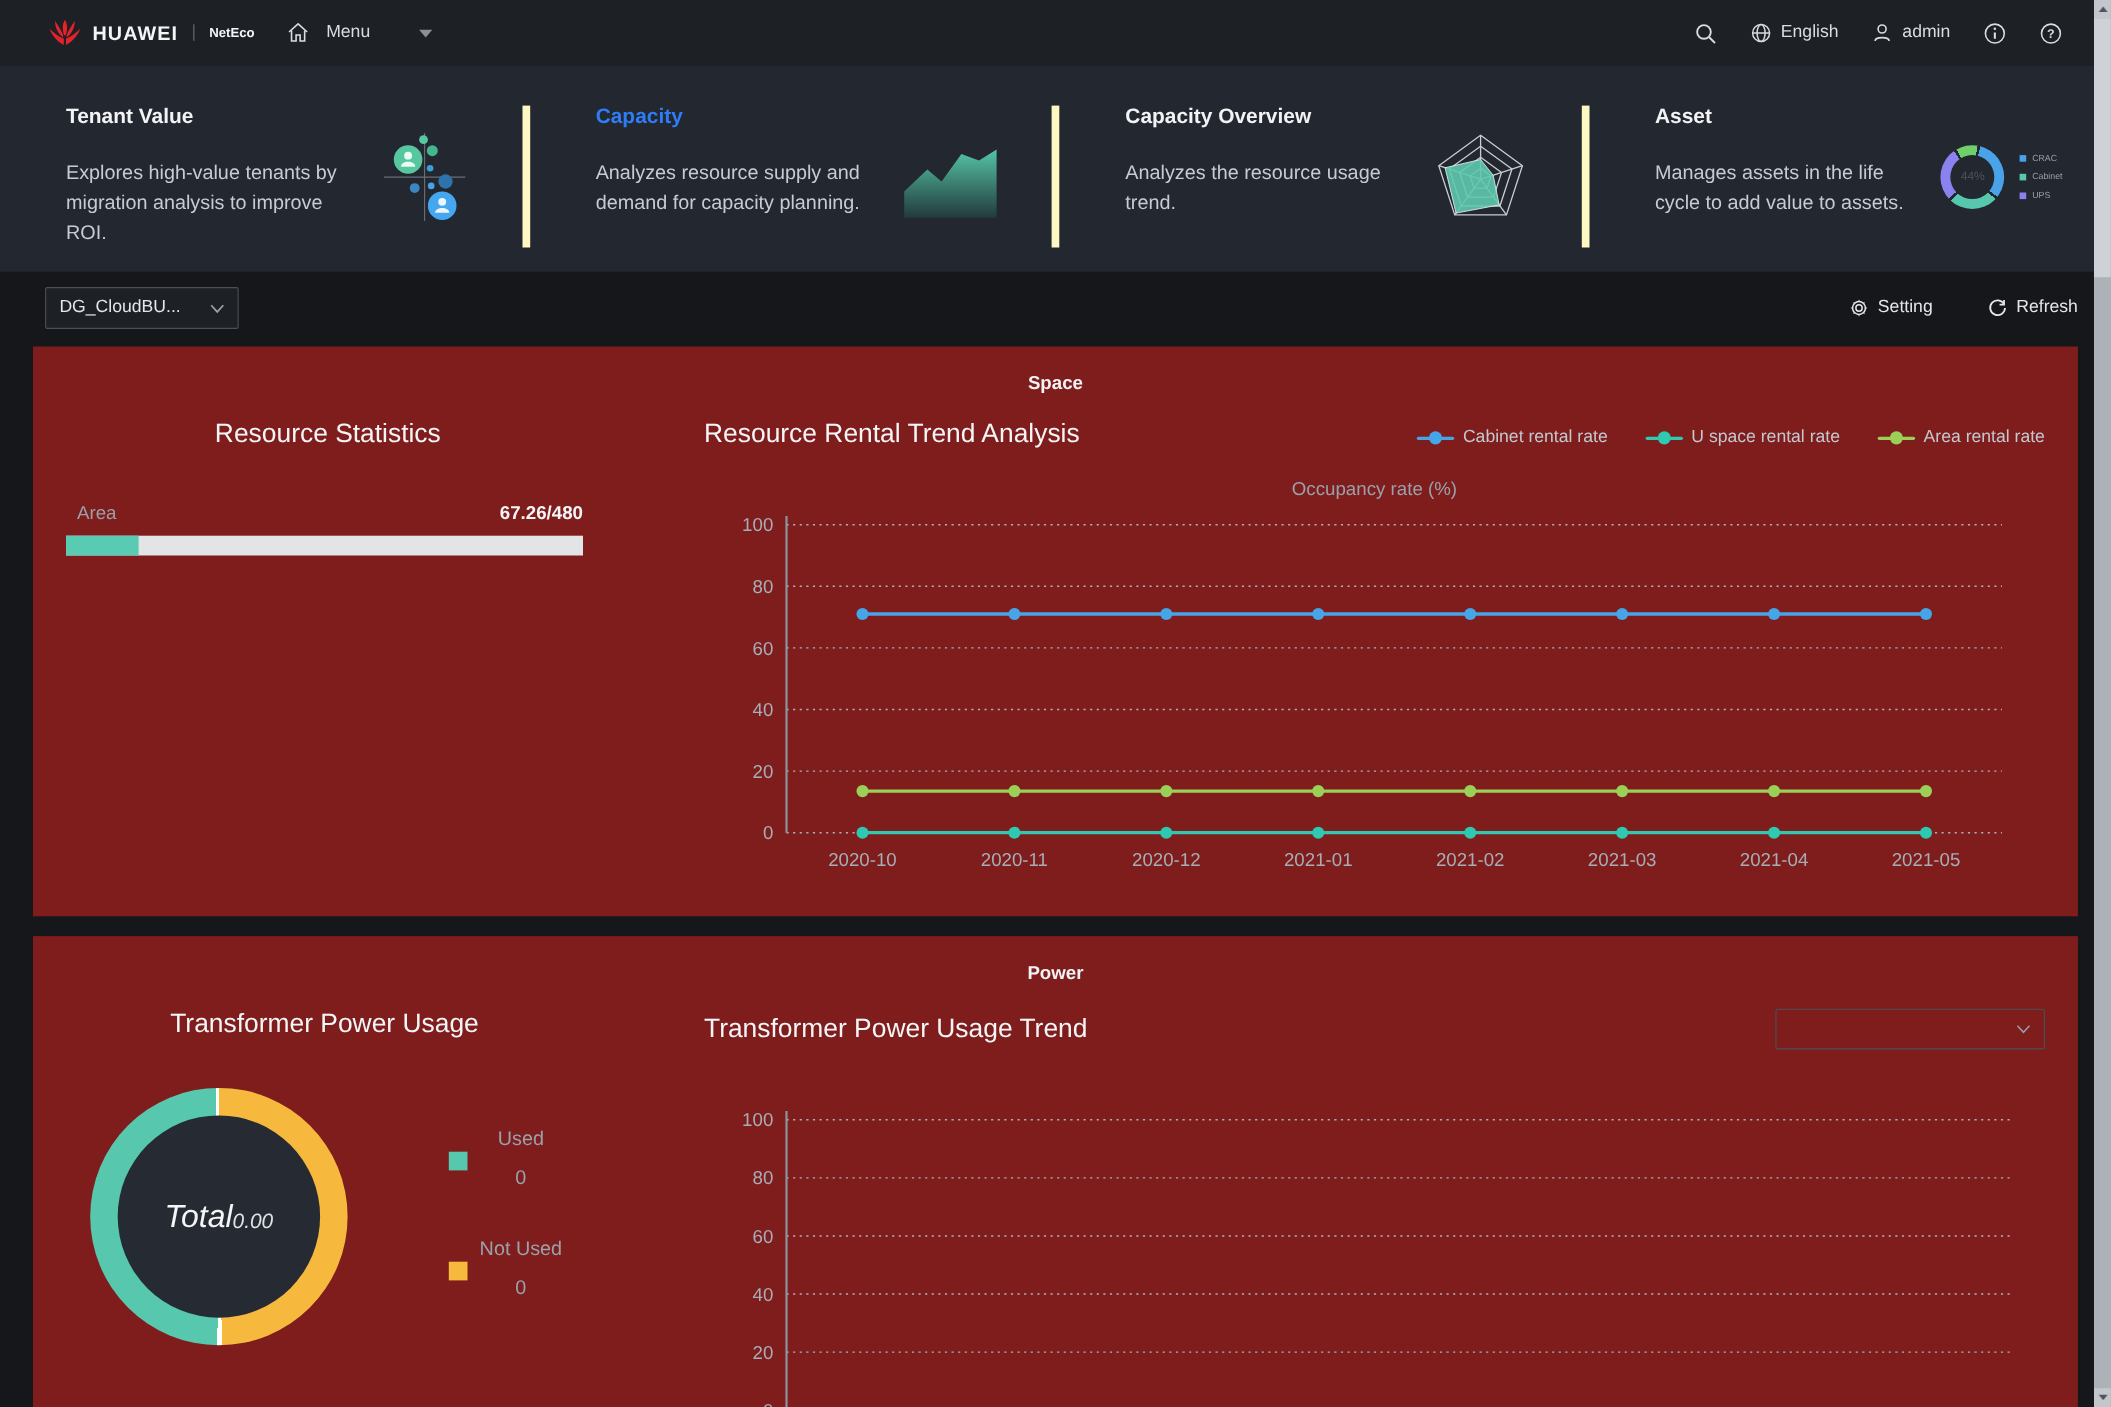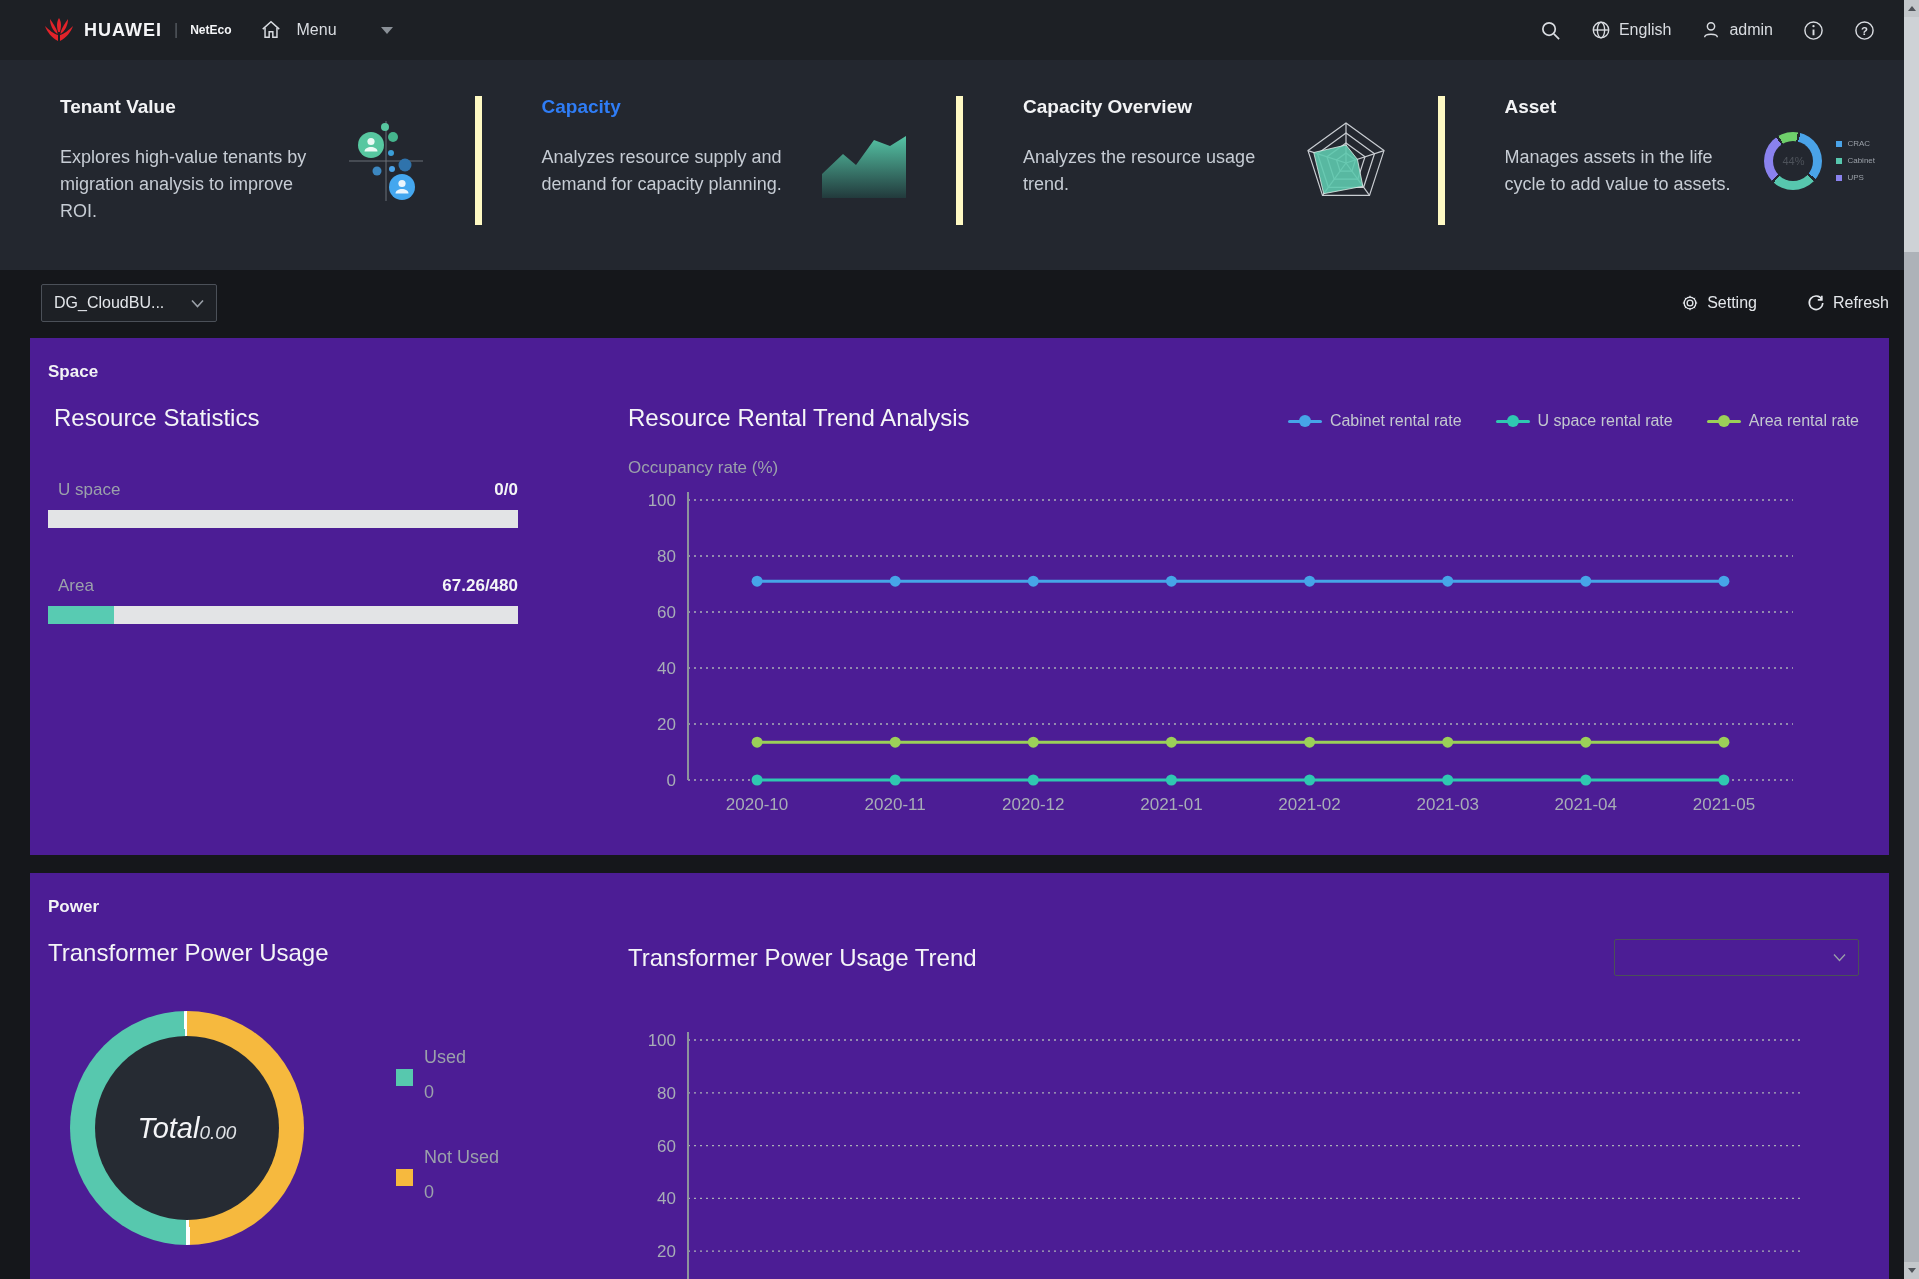--- a/index.html
+++ b/index.html
@@ -19,21 +19,21 @@
   .brand-sep{ color:#5a5f66; margin:0 12px; font-size:16px;}
   .product-name{ font-size:12px; font-weight:bold; color:#f4f5f7;}
   .nav-item{ display:flex; align-items:center; gap:8px; color:#d9dce1; font-size:16px; cursor:pointer;}
   .home-btn{ margin-left:28px; }
   .menu-btn{ margin-left:15px;gap:40px; }
   .caret-down{ width:0;height:0;border-left:6px solid transparent;border-right:6px solid transparent;border-top:7px solid #8a9097; margin-left:4px;}
   .topbar-right{ margin-left:auto; display:flex; align-items:center; gap:30px; }
   .icon{ display:inline-flex; align-items:center; justify-content:center; }
   .icon svg{ display:block; }
   
-  .cards{ background:#23272f; display:flex; padding:36px 0 45px 0; }
+  .cards{ background:#23272f; display:flex; padding:36px 0 22px 0; }
   .card{ flex:1; display:flex; justify-content:space-between; padding:0 44px 0 60px; border-left:7px solid #fef9c3; cursor:pointer;}
   .card:first-child{ border-left:none; }
   .card-text{ max-width:255px; }
   .card-title{ font-size:19px; font-weight:bold; color:#f2f3f5; margin-bottom:26px; }
   .card-title.active{ color:#2f7df6; }
   .card-desc{ font-size:18px; line-height:27px; color:#c6ccd4; }
   .card-icon{ flex:none; align-self:center; margin-left:12px; }
   
   .mini-donut-wrap{ display:flex; align-items:center; gap:14px; }
   .mini-donut{ width:58px;height:58px;border-radius:50%;
@@ -46,21 +46,21 @@
   .mini-sq{ width:6px;height:6px; }
   .mini-sq.c1{background:#4aa3e8;} .mini-sq.c2{background:#57c7ae;} .mini-sq.c3{background:#8a82ee;}
   
   .toolbar{ display:flex; align-items:center; padding:14px 30px 12px 41px; }
   .select{ display:flex; align-items:center; justify-content:space-between;
     width:176px; height:38px; border:1px solid #4b5058; border-radius:2px;
     background:#1d2025; color:#e3e6ea; font-size:16px; padding:0 12px; cursor:pointer;}
   .toolbar-right{ margin-left:auto; display:flex; align-items:center; gap:50px; }
   .tool-btn{ display:flex; align-items:center; gap:8px; font-size:16px; color:#e3e6ea; cursor:pointer;}
   
-  .panel{ background:#4c1d95; margin:4px 30px 0 30px; padding:24px 30px 26px 18px; }
+  .panel{ background:#7f1d1d; margin:4px 30px 0 30px; padding:24px 30px 26px 30px;text-align:center; }
   .panel + .panel{ margin-top:18px; }
   .panel-label{ font-size:17px; font-weight:bold; color:#f2f3f5; margin-bottom:22px; }
   .panel-cols{ display:flex; }
   .col-left{ width:470px; flex:none; }
   .col-right{ flex:1; margin-left:110px; min-width:0; }
   .section-title{ font-size:24px; color:#f4f5f7; }
   
   .stats-title{ margin-left:6px; }
   .stat{ margin-top:48px; }
   .stat:first-of-type{ margin-top:62px; }
@@ -300,29 +300,20 @@
   </div>
 </div>
 
 <div class="panel">
   <div class="panel-label">Space</div>
   <div class="panel-cols">
     <div class="col-left">
       <div class="section-title stats-title">Resource Statistics</div>
 
 
-      <div class="stat">
-        <div class="stat-row">
-          <span class="stat-label">U space</span>
-          <span class="stat-value">0/0</span>
-        </div>
-        <div class="bar-track">
-          <div class="bar-fill" style="width: 0%;"></div>
-        </div>
-      </div>
 
       <div class="stat">
         <div class="stat-row">
           <span class="stat-label">Area</span>
           <span class="stat-value">67.26/480</span>
         </div>
         <div class="bar-track">
           <div class="bar-fill" style="width: 14%;"></div>
         </div>
       </div>

